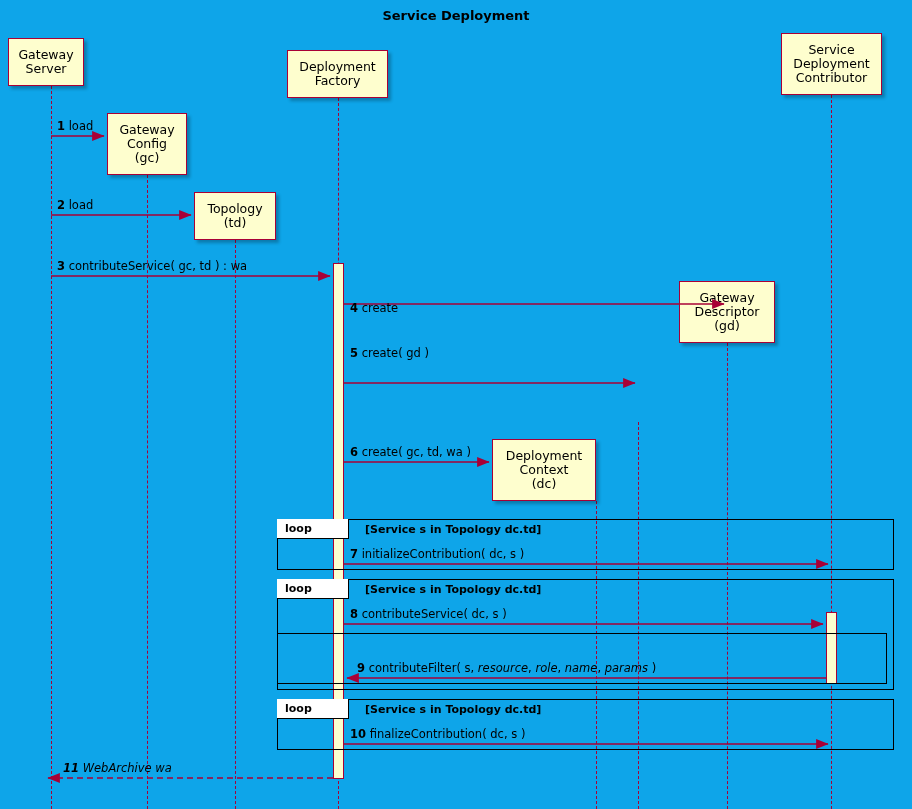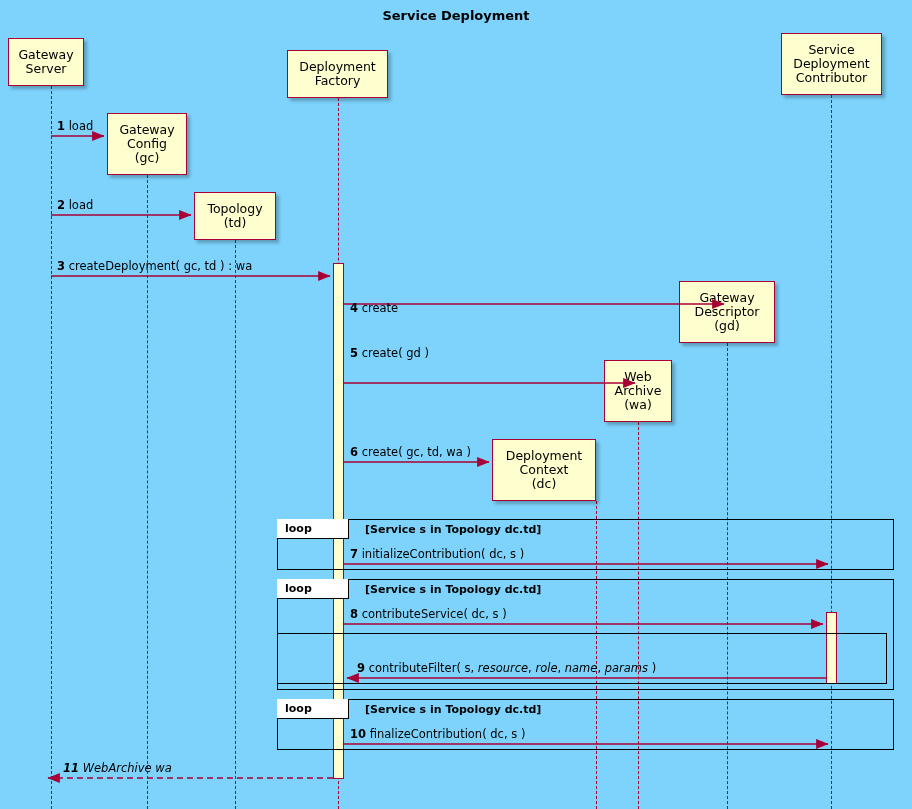--- a/index.html
+++ b/index.html
@@ -8,21 +8,21 @@
     background: #ffffff;
   }
   body {
     font-family: "DejaVu Sans", sans-serif;
   }
   #canvas {
     position: relative;
     width: 912px;
     height: 809px;
     overflow: hidden;
-    background: #7dd3fc;
+    background: #0ea5e9;
   }
   .title {
     position: absolute;
     left: 0;
     top: 8px;
     width: 912px;
     text-align: center;
     font-size: 13px;
     font-weight: bold;
     color: #000000;
@@ -152,25 +152,20 @@
       <span>Topology</span><br><span>(td)</span>
     </span>
   </div>
 
   <div class="pbox" style="left:679px; top:281px; width:96px; height:62px;">
     <span>
       <span>Gateway</span><br><span>Descriptor</span><br><span>(gd)</span>
     </span>
   </div>
 
-  <div class="pbox" style="left:604px; top:360px; width:68px; height:62px;">
-    <span>
-      <span>Web</span><br><span>Archive</span><br><span>(wa)</span>
-    </span>
-  </div>
 
   <div class="pbox" style="left:492px; top:439px; width:104px; height:62px;">
     <span>
       <span>Deployment</span><br><span>Context</span><br><span>(dc)</span>
     </span>
   </div>
 
   <div class="frag" style="left:277px; top:519px; width:617px; height:51px;"></div>
   <div class="frag-tab" style="left:277px; top:519px; width:72px; height:20px;">
     <span>loop</span>
@@ -229,21 +224,21 @@
     <span>load</span>
   </div>
 
   <div class="msg-label" style="left:57px; top:198px;">
     <b>2</b>
     <span>load</span>
   </div>
 
   <div class="msg-label" style="left:57px; top:259px;">
     <b>3</b>
-    <span>createDeployment( gc, td ) : wa</span>
+    <span>contributeService( gc, td ) : wa</span>
   </div>
 
   <div class="msg-label" style="left:350px; top:301px;">
     <b>4</b>
     <span>create</span>
   </div>
 
   <div class="msg-label" style="left:350px; top:346px;">
     <b>5</b>
     <span>create( gd )</span>

